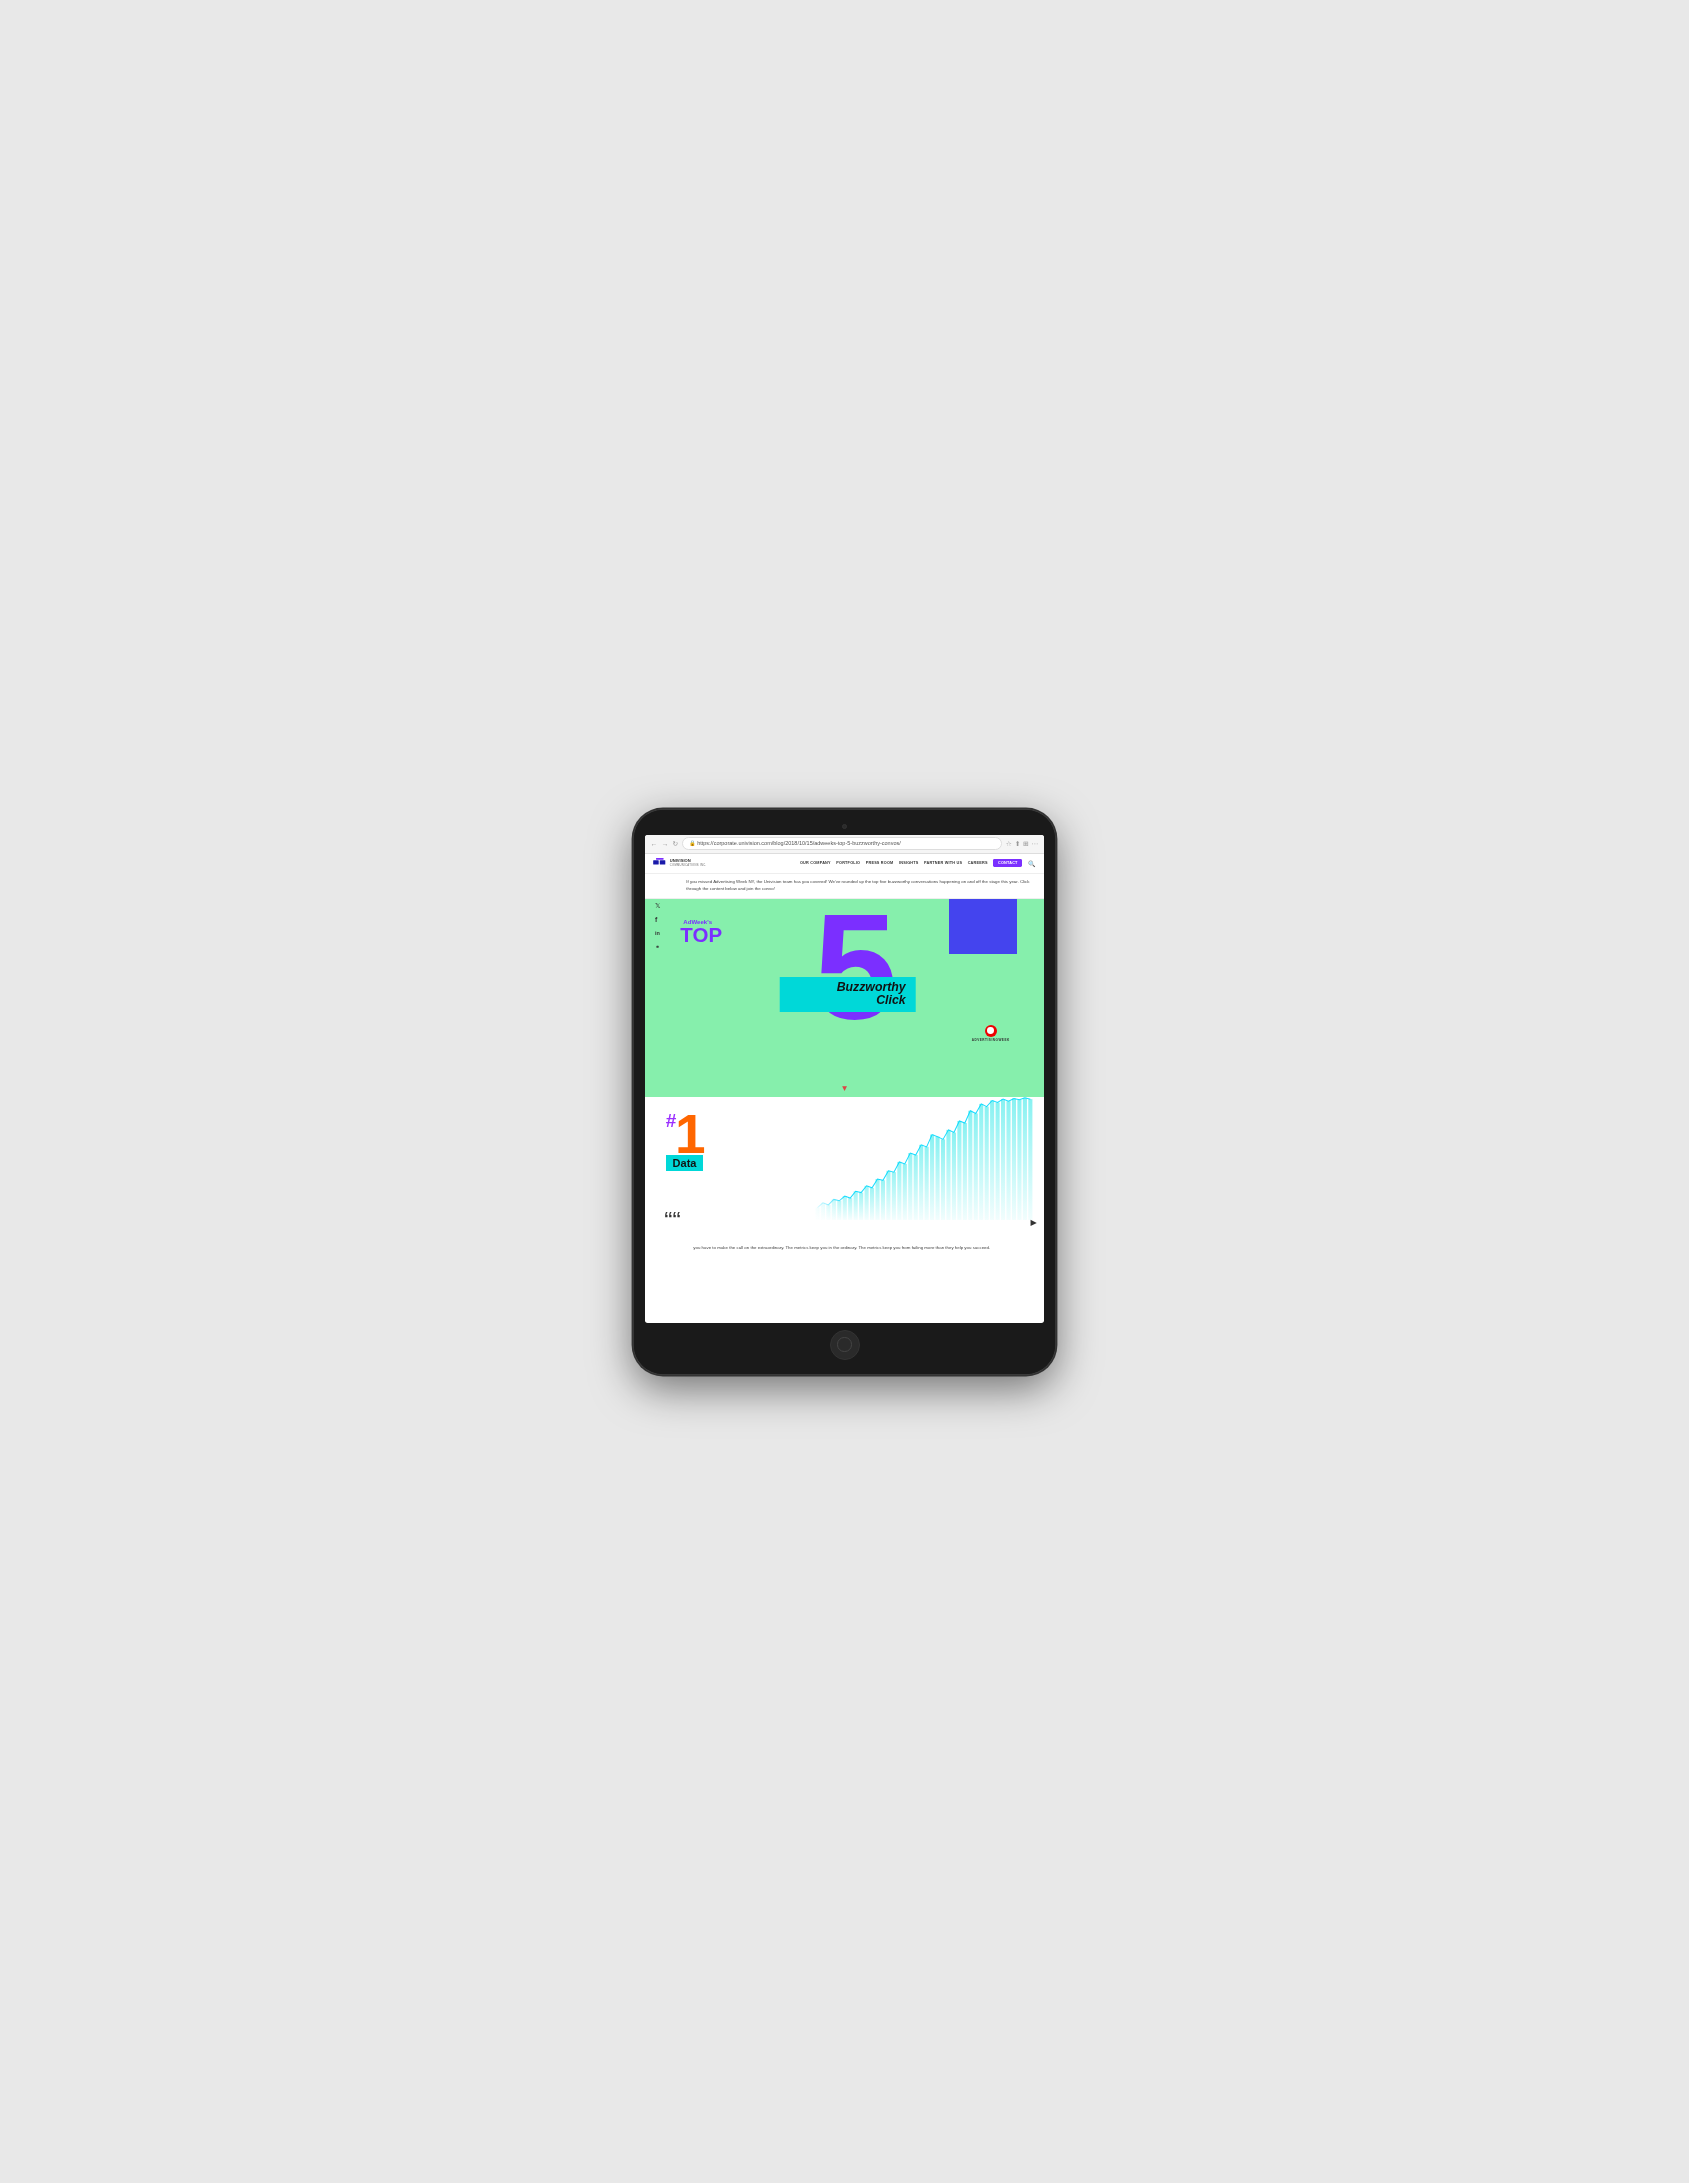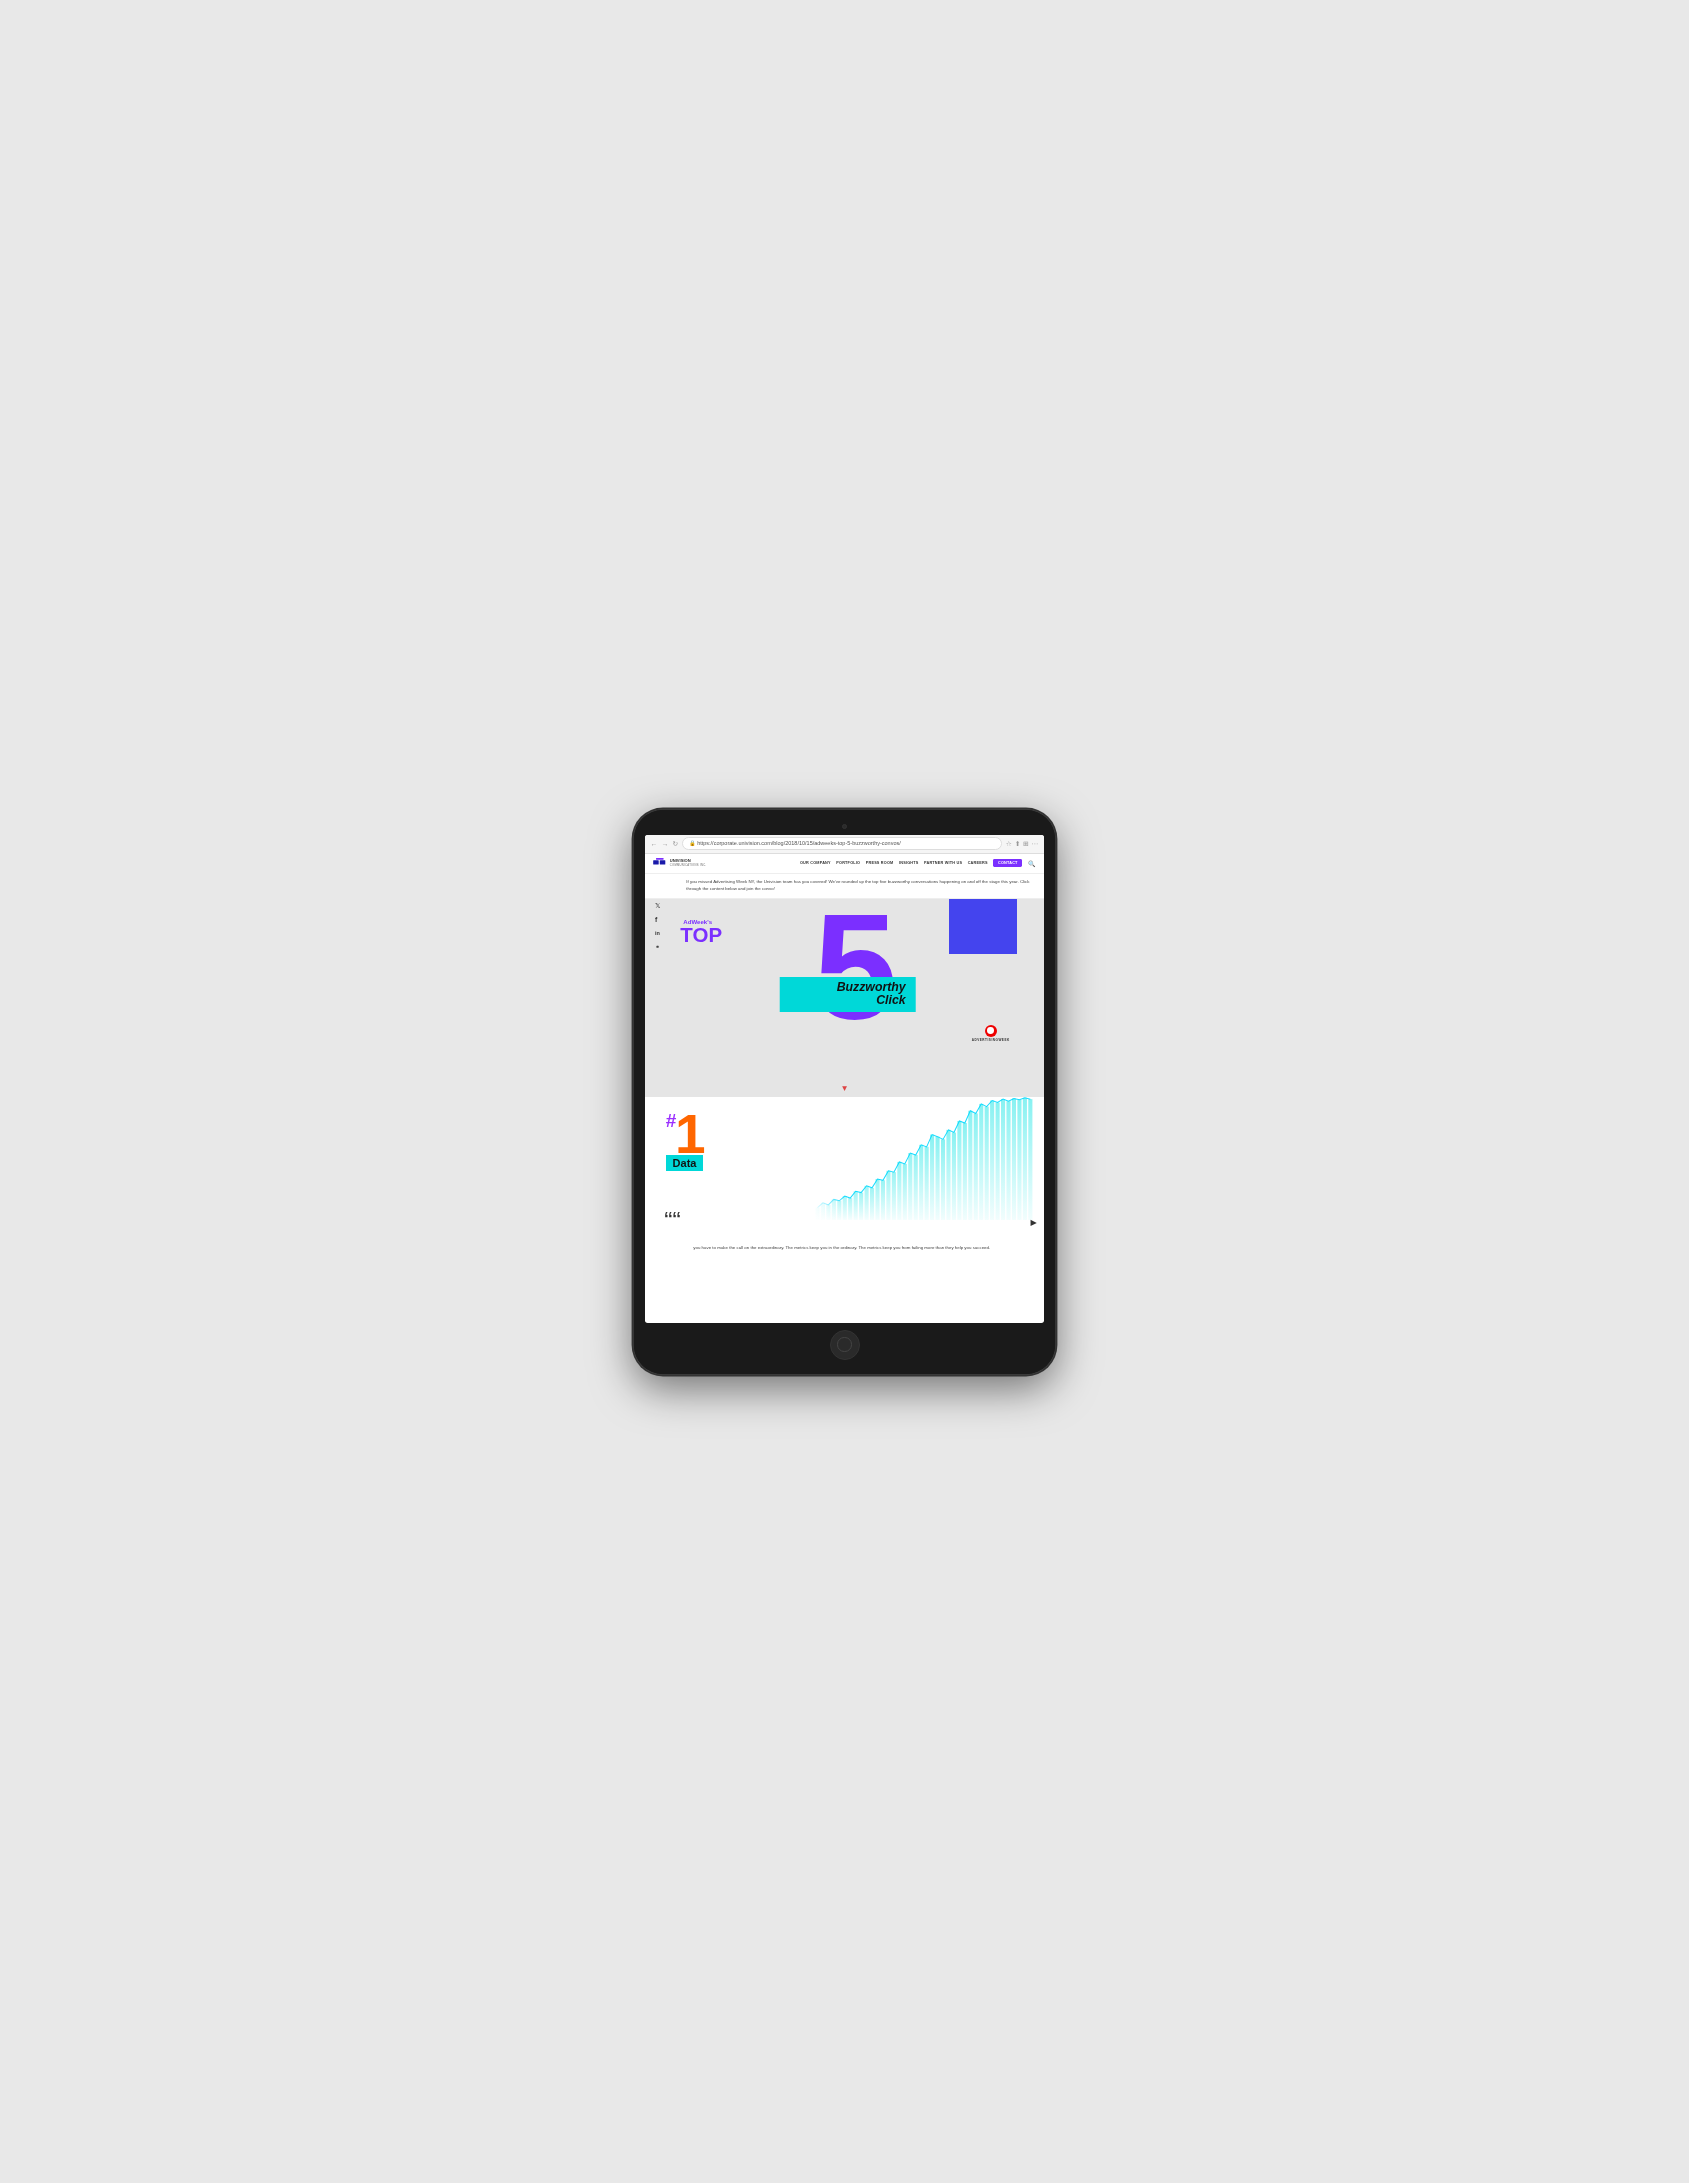--- a/index.html
+++ b/index.html
@@ -196,21 +196,21 @@
       color: #333;
       cursor: pointer;
     }
 
     
     .hero-section {
       position: relative;
       width: 100%;
       height: 198px;
       overflow: hidden;
-      background: #e5e5e5;
+      background: #86efac;
     }
 
     
     .big-five-graphic {
       position: relative;
       width: 100%;
       height: 164px;
       display: flex;
       align-items: center;
       justify-content: center;

